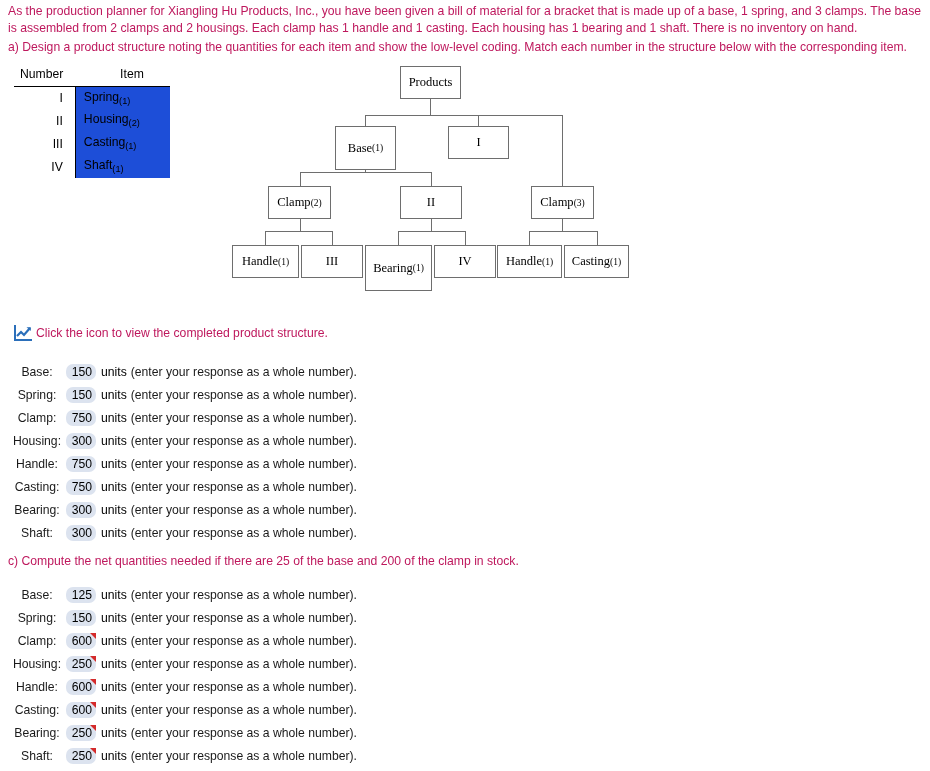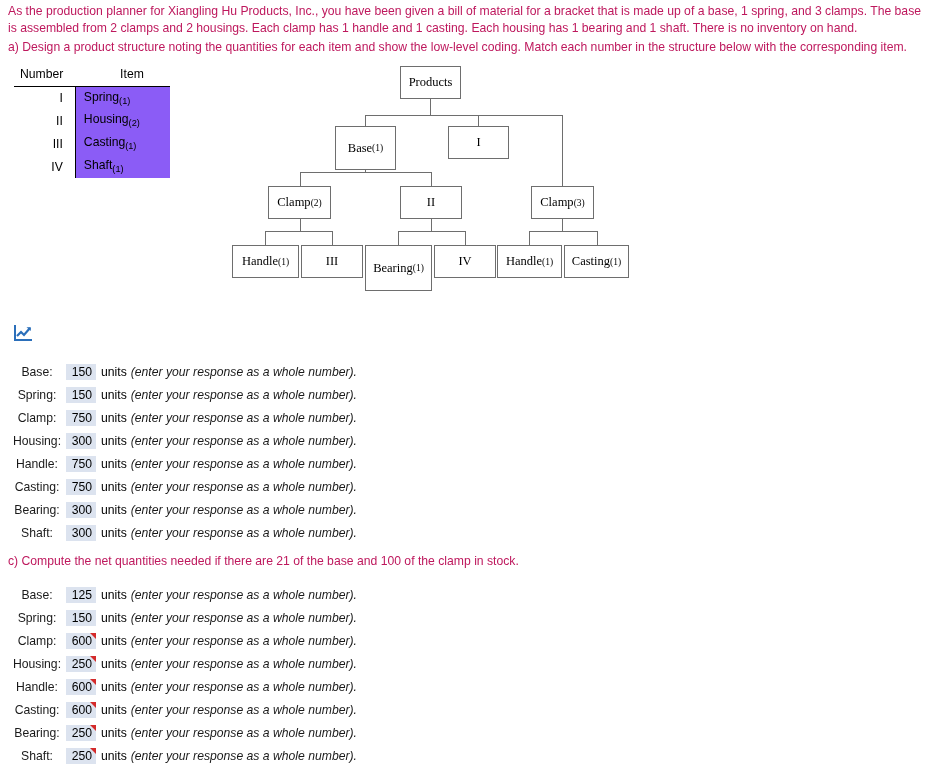--- a/index.html
+++ b/index.html
@@ -48,21 +48,21 @@
   }
   #legend-table thead th { border-bottom: 1px solid #000; }
   #legend-table thead th.col-num { padding-right: 12px; }
   #legend-table thead th.col-item { padding-left: 14px; padding-right: 26px; }
   #legend-table tbody td.num-cell {
     border-right: 1px solid #000;
     padding-right: 12px;
     min-width: 50px;
   }
   #legend-table tbody td.item-cell {
-    background: #8b5cf6;
+    background: #1d4ed8;
     text-align: left;
     padding-left: 8px;
     padding-right: 30px;
     font-size: 12.2px;
   }
   #legend-table tbody tr:last-child td.num-cell,
   #legend-table tbody tr:last-child td.item-cell { }
   .sub { font-size: 9.2px; vertical-align: sub; }
 
   
@@ -109,31 +109,32 @@
   }
   .ans-field {
     position: relative;
     min-width: 30px;
     background: #dce3ef;
     padding: 1px 4px 1px 5px;
     text-align: right;
     font-size: 12.2px;
     color: #000;
     margin-right: 5px;
+    border-radius: 7px;
   }
   .ans-field.flagged::after {
     content: "";
     position: absolute;
     top: 0; right: 0;
     width: 0; height: 0;
     border-top: 6px solid #d42a2a;
     border-left: 6px solid transparent;
   }
   .ans-units { margin-right: 4px; }
-  .ans-note { font-style: italic; color: #1a1a1a; }
+  .ans-note { color: #1a1a1a; }
 
   
   #chart-icon {
     position: absolute;
     left: 13px; top: 324px;
     width: 20px; height: 18px;
     cursor: pointer;
   }
 </style>
 </head>
@@ -244,20 +245,21 @@
       </div>
     </div>
 
 
   <svg id="chart-icon" viewBox="0 0 20 18">
     <path d="M2 1 L2 16 L19 16" stroke="#2b6fba" stroke-width="2" fill="none"></path>
     <path d="M4 12 L8 8 L11 11 L17 4" stroke="#2b6fba" stroke-width="2.2" fill="none" stroke-linejoin="miter"></path>
     <path d="M13.5 3.2 L17.8 3.2 L17.8 7" fill="#2b6fba"></path>
   </svg>
 
+  <div class="prompt" id="icon-hint-text">Click the icon to view the completed product structure.</div>
 
   <div id="gross-answers">
       <div class="ans-row" style="top: 361px;">
         <span class="ans-label">Base:</span>
         <span class="ans-field">150</span>
         <span class="ans-units">units</span>
         <span class="ans-note">(enter your response as a whole number).</span>
       </div>
       <div class="ans-row" style="top: 384px;">
         <span class="ans-label">Spring:</span>
@@ -296,21 +298,21 @@
         <span class="ans-note">(enter your response as a whole number).</span>
       </div>
       <div class="ans-row" style="top: 522px;">
         <span class="ans-label">Shaft:</span>
         <span class="ans-field">300</span>
         <span class="ans-units">units</span>
         <span class="ans-note">(enter your response as a whole number).</span>
       </div>
     </div>
 
-  <div class="prompt" id="part-c-text">c) Compute the net quantities needed if there are 21 of the base and 100 of the clamp in stock.</div>
+  <div class="prompt" id="part-c-text">c) Compute the net quantities needed if there are 25 of the base and 200 of the clamp in stock.</div>
 
   <div id="net-answers">
       <div class="ans-row" style="top: 584px;">
         <span class="ans-label">Base:</span>
         <span class="ans-field">125</span>
         <span class="ans-units">units</span>
         <span class="ans-note">(enter your response as a whole number).</span>
       </div>
       <div class="ans-row" style="top: 607px;">
         <span class="ans-label">Spring:</span>

